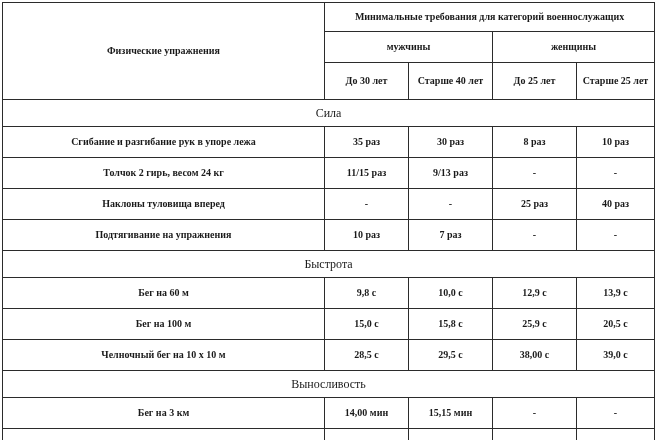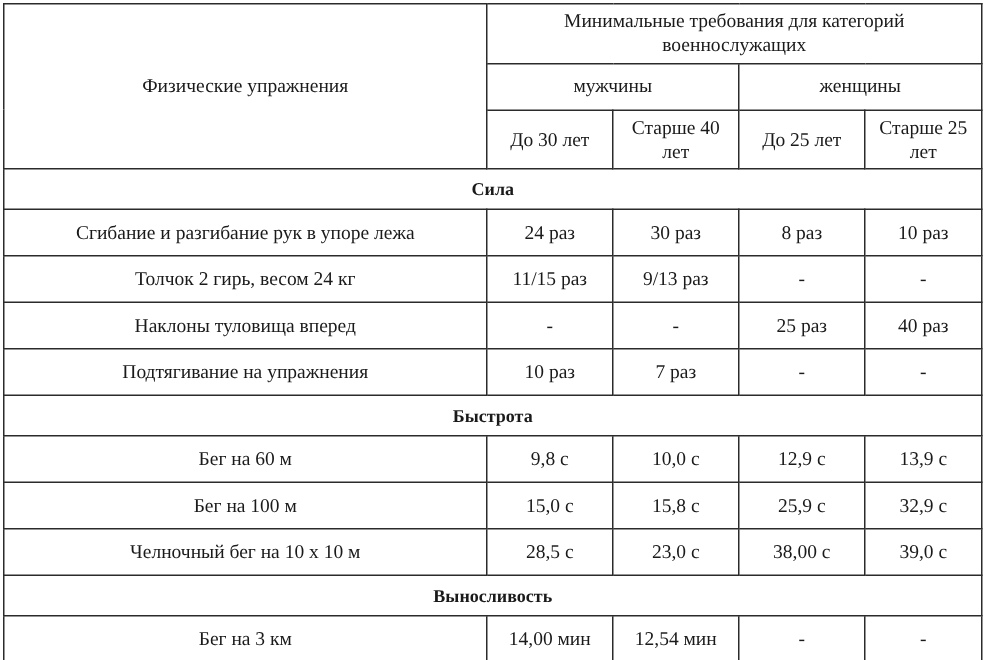--- a/index.html
+++ b/index.html
@@ -22,22 +22,22 @@
   }
   table.norms {
     border-collapse: collapse;
     width: 652px;
     table-layout: fixed;
   }
   table.norms td, table.norms th {
     border: 1px solid #2b2b2b;
     text-align: center;
     vertical-align: middle;
-    font-weight: normal;
-    font-size: 13px;
+    font-weight: bold;
+    font-size: 10px;
     line-height: 1.25;
     padding: 3px 2px;
   }
   th.head-group {
     height: 22px;
   }
   th.head-sub {
     height: 24px;
   }
   th.head-col {
@@ -45,21 +45,21 @@
   }
   th.exercise-head {
     width: 322px;
   }
   col.c-ex { width: 322px; }
   col.c-m1 { width: 84px; }
   col.c-m2 { width: 84px; }
   col.c-w1 { width: 84px; }
   col.c-w2 { width: 78px; }
   tr.section td {
-    font-weight: bold;
+    font-weight: normal;
     height: 20px;
     font-size: 12px;
   }
   td.ex-name {
     height: 24px;
     margin-left: 20px;
   }
   td.val {
     height: 24px;
   }
@@ -92,21 +92,21 @@
         <th class="head-col">Старше 25 лет</th>
       </tr>
     </thead>
     <tbody>
 
       <tr class="section">
         <td colspan="5">Сила</td>
       </tr>
       <tr>
         <td class="ex-name">Сгибание и разгибание рук в упоре лежа</td>
-        <td class="val">24 раз</td>
+        <td class="val">35 раз</td>
         <td class="val">30 раз</td>
         <td class="val">8 раз</td>
         <td class="val">10 раз</td>
       </tr>
       <tr>
         <td class="ex-name">Толчок 2 гирь, весом 24 кг</td>
         <td class="val">11/15 раз</td>
         <td class="val">9/13 раз</td>
         <td class="val">-</td>
         <td class="val">-</td>
@@ -134,37 +134,37 @@
         <td class="val">9,8 с</td>
         <td class="val">10,0 с</td>
         <td class="val">12,9 с</td>
         <td class="val">13,9 с</td>
       </tr>
       <tr>
         <td class="ex-name">Бег на 100 м</td>
         <td class="val">15,0 с</td>
         <td class="val">15,8 с</td>
         <td class="val">25,9 с</td>
-        <td class="val">32,9 с</td>
+        <td class="val">20,5 с</td>
       </tr>
       <tr>
         <td class="ex-name">Челночный бег на 10 х 10 м</td>
         <td class="val">28,5 с</td>
-        <td class="val">23,0 с</td>
+        <td class="val">29,5 с</td>
         <td class="val">38,00 с</td>
         <td class="val">39,0 с</td>
       </tr>
 
       <tr class="section">
         <td colspan="5">Выносливость</td>
       </tr>
       <tr>
         <td class="ex-name">Бег на 3 км</td>
         <td class="val">14,00 мин</td>
-        <td class="val">12,54 мин</td>
+        <td class="val">15,15 мин</td>
         <td class="val">-</td>
         <td class="val">-</td>
       </tr>
       <tr>
         <td class="ex-name">Бег на 1 км</td>
         <td class="val">4,20 мин</td>
         <td class="val">4,45 мин</td>
         <td class="val">5,20 мин</td>
         <td class="val">5,45 мин</td>
       </tr>

